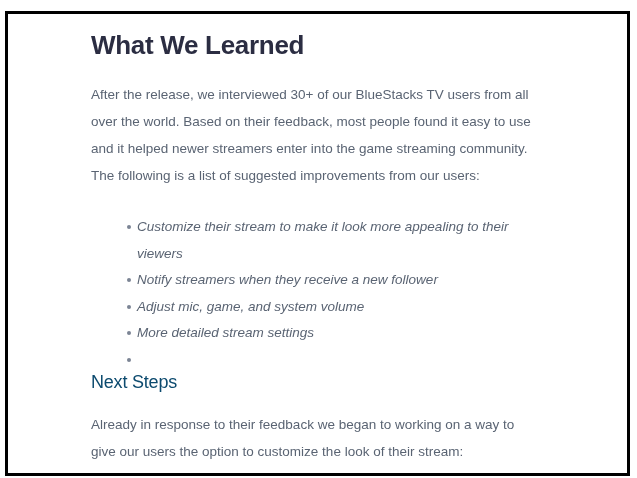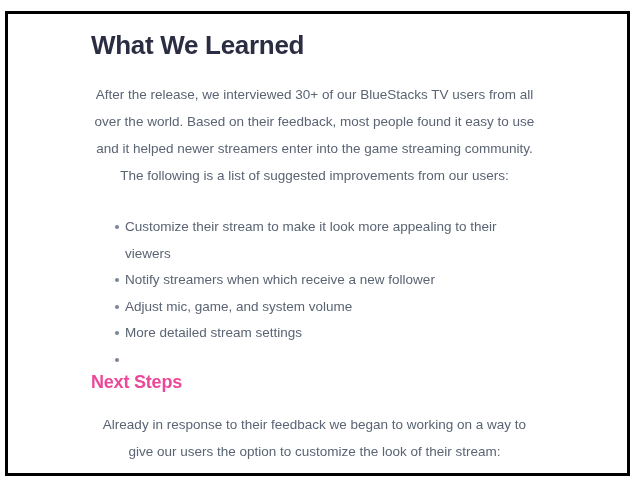--- a/index.html
+++ b/index.html
@@ -39,47 +39,47 @@
     font-weight: bold;
     color: #2b2d42;
     letter-spacing: -0.3px;
     margin: 0;
     padding: 0;
     line-height: 32px;
   }
 
   .doc-subtitle {
     font-size: 18px;
-    font-weight: bold;
-    color: #ec4899;
+    font-weight: normal;
+    color: #0c4a6e;
     letter-spacing: -0.2px;
     margin: 0;
     padding: 0;
     line-height: 24px;
   }
 
   .body-text {
     font-size: 13.5px;
     color: #5a6473;
     line-height: 27px;
     margin: 0;
     padding: 0;
     width: 447px;
-    text-align: center;
   }
 
   #intro-paragraph {
     margin-top: 20px;
   }
 
   #improvements-list {
     list-style: none;
-    margin: 0;
+    margin: 12px;
     padding: 0;
     margin-top: 25px;
+    font-style: italic;
   }
 
   #improvements-list li {
     position: relative;
     padding-left: 34px;
     font-size: 13.5px;
     color: #5a6473;
     line-height: 26.5px;
     margin-bottom: 0;
   }
@@ -112,21 +112,21 @@
 
     <p class="body-text" id="intro-paragraph">After the release, we interviewed 30+ of our BlueStacks TV users from all over the world. Based on their feedback, most people found it easy to use and it helped newer streamers enter into the game streaming community. The following is a list of suggested improvements from our users:</p>
 
     <ul id="improvements-list">
       <li>
         <span class="bullet-dot"></span>
         <span>Customize their stream to make it look more appealing to their viewers</span>
       </li>
       <li>
         <span class="bullet-dot"></span>
-        <span>Notify streamers when which receive a new follower</span>
+        <span>Notify streamers when they receive a new follower</span>
       </li>
       <li>
         <span class="bullet-dot"></span>
         <span>Adjust mic, game, and system volume</span>
       </li>
       <li>
         <span class="bullet-dot"></span>
         <span>More detailed stream settings</span>
       </li>
       <li>

